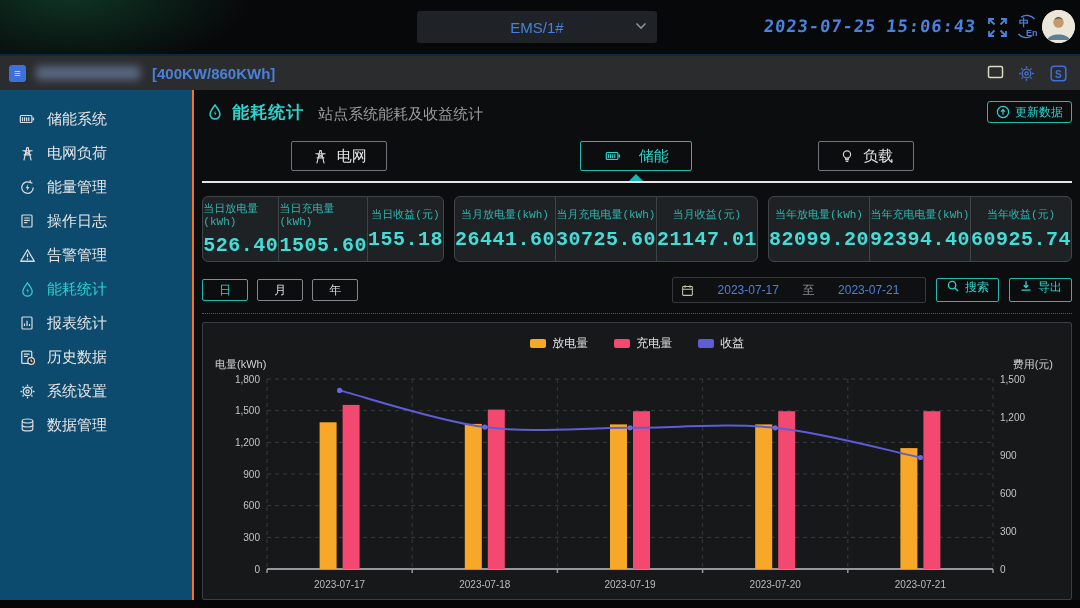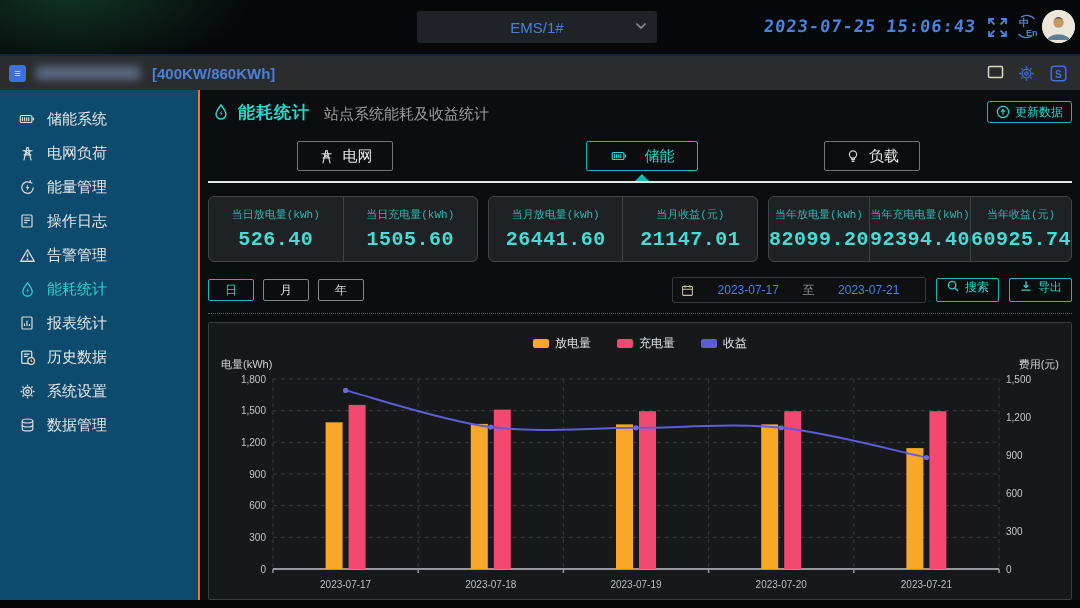--- a/index.html
+++ b/index.html
@@ -301,25 +301,33 @@
     <div class="cards" id="cards">
         <div class="card">
           <div class="stat">
             <span class="lb">当日放电量(kWh)</span>
             <span class="vl">526.40</span>
           </div>
           <div class="stat">
             <span class="lb">当日充电量(kWh)</span>
             <span class="vl">1505.60</span>
           </div>
+          <div class="stat">
+            <span class="lb">当日收益(元)</span>
+            <span class="vl">155.18</span>
+          </div>
         </div>
         <div class="card">
           <div class="stat">
             <span class="lb">当月放电量(kWh)</span>
             <span class="vl">26441.60</span>
+          </div>
+          <div class="stat">
+            <span class="lb">当月充电电量(kWh)</span>
+            <span class="vl">30725.60</span>
           </div>
           <div class="stat">
             <span class="lb">当月收益(元)</span>
             <span class="vl">21147.01</span>
           </div>
         </div>
         <div class="card">
           <div class="stat">
             <span class="lb">当年放电量(kWh)</span>
             <span class="vl">82099.20</span>

